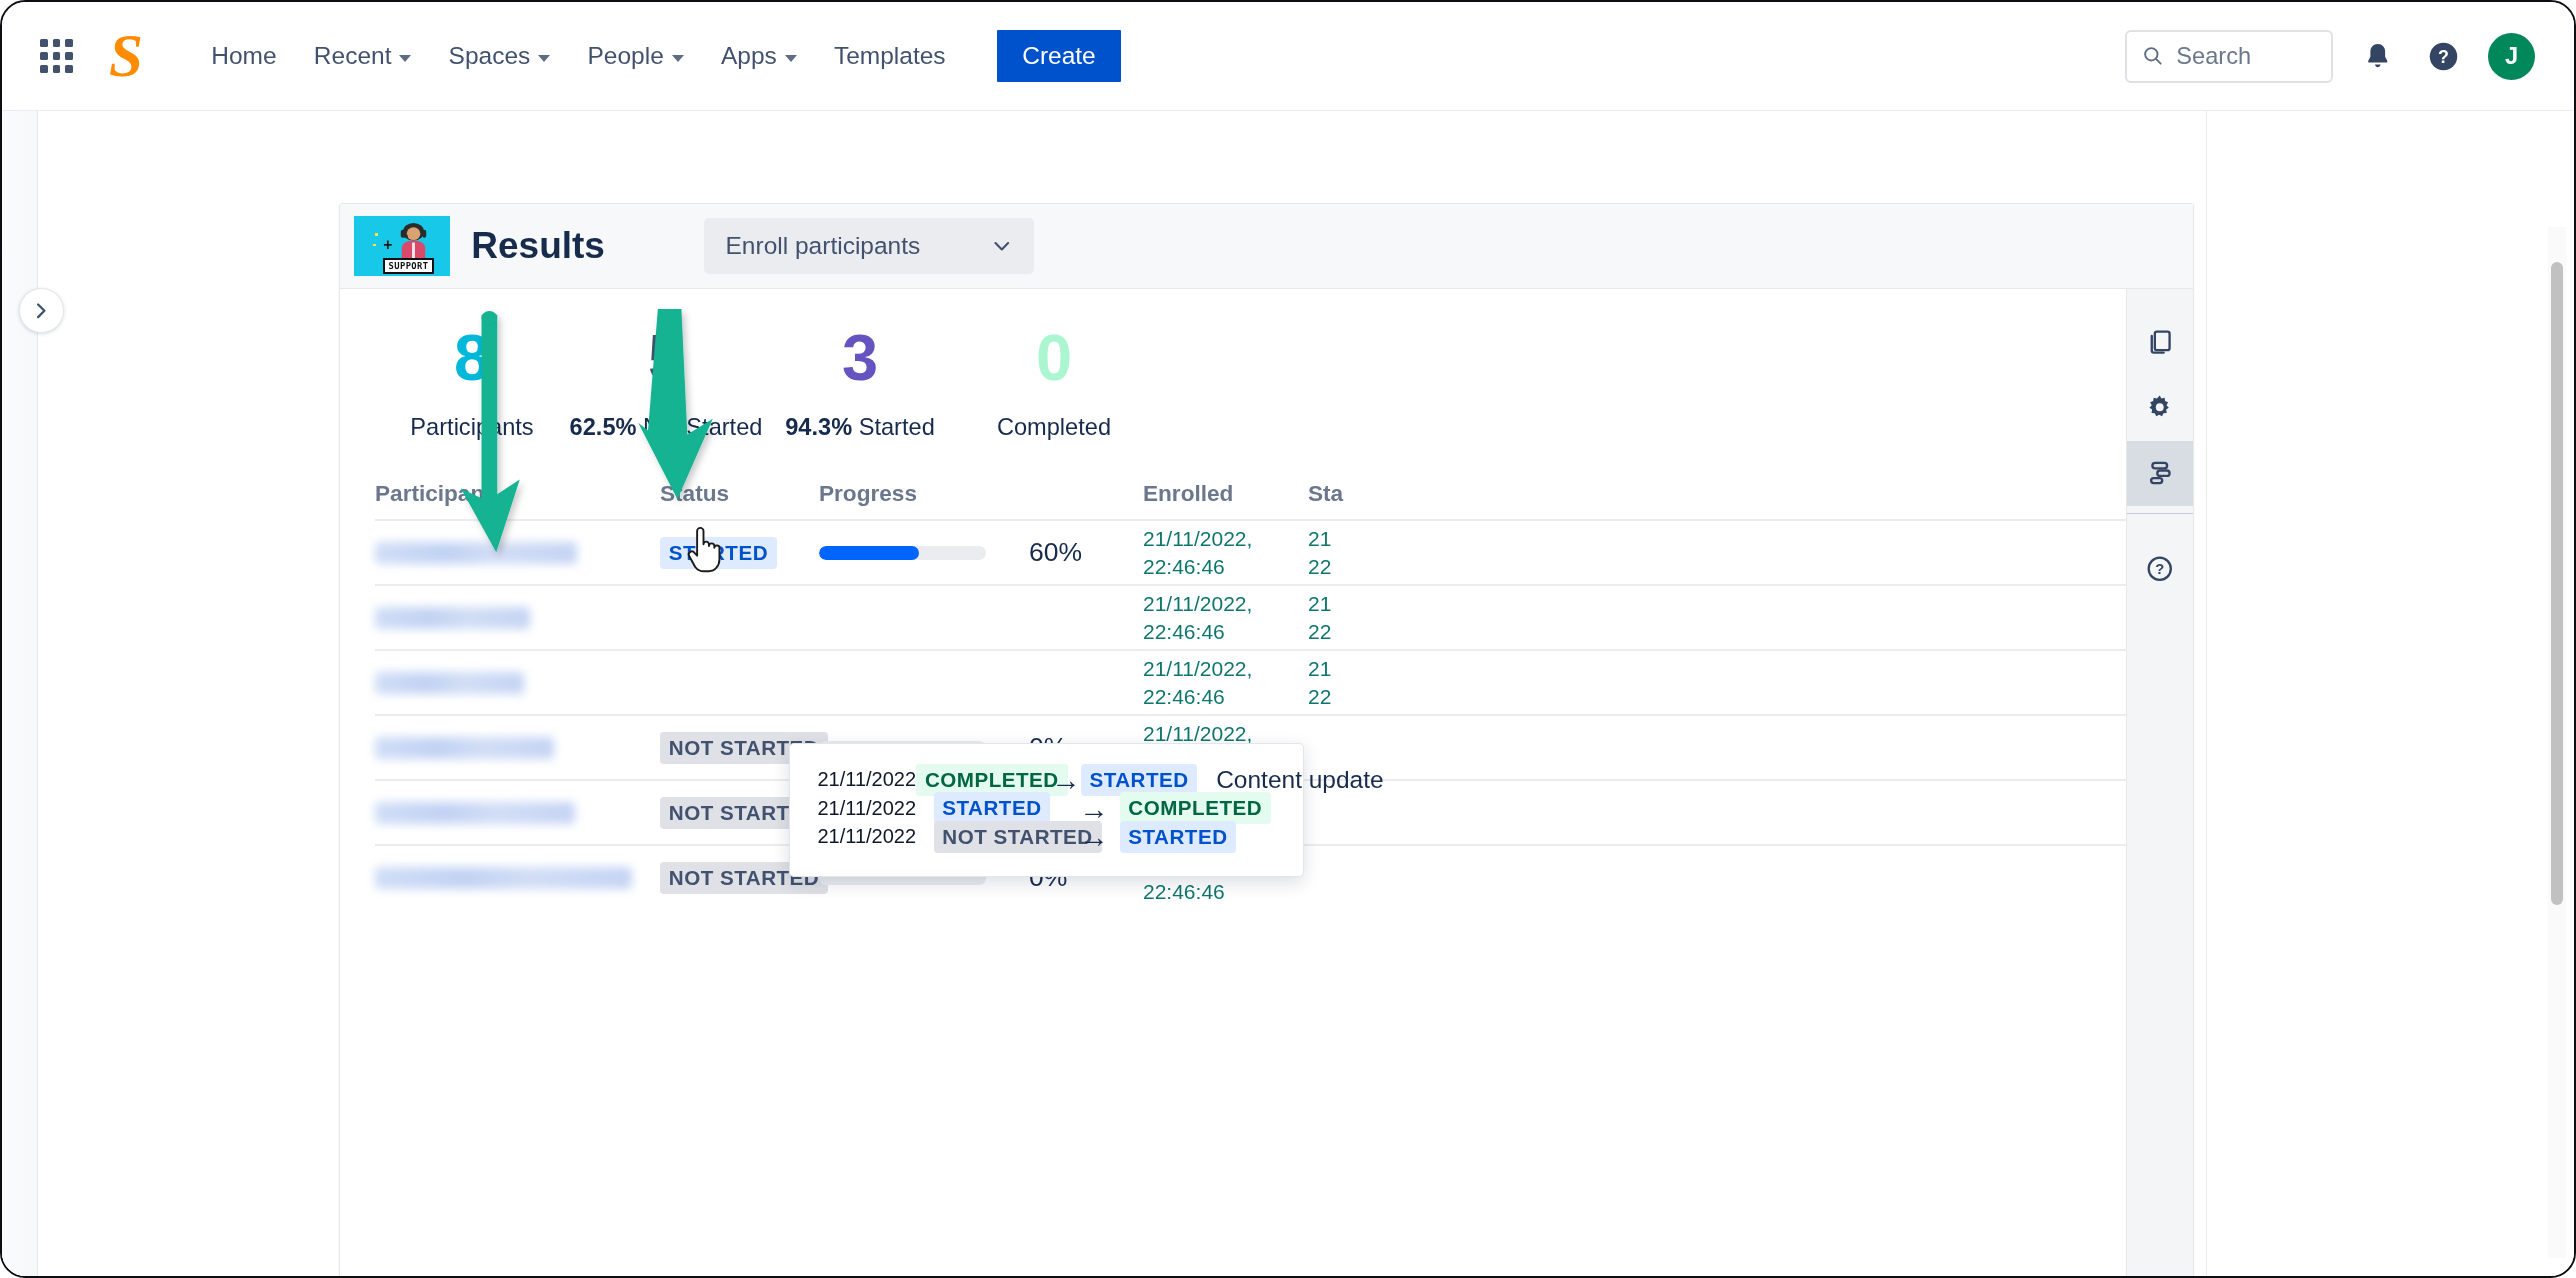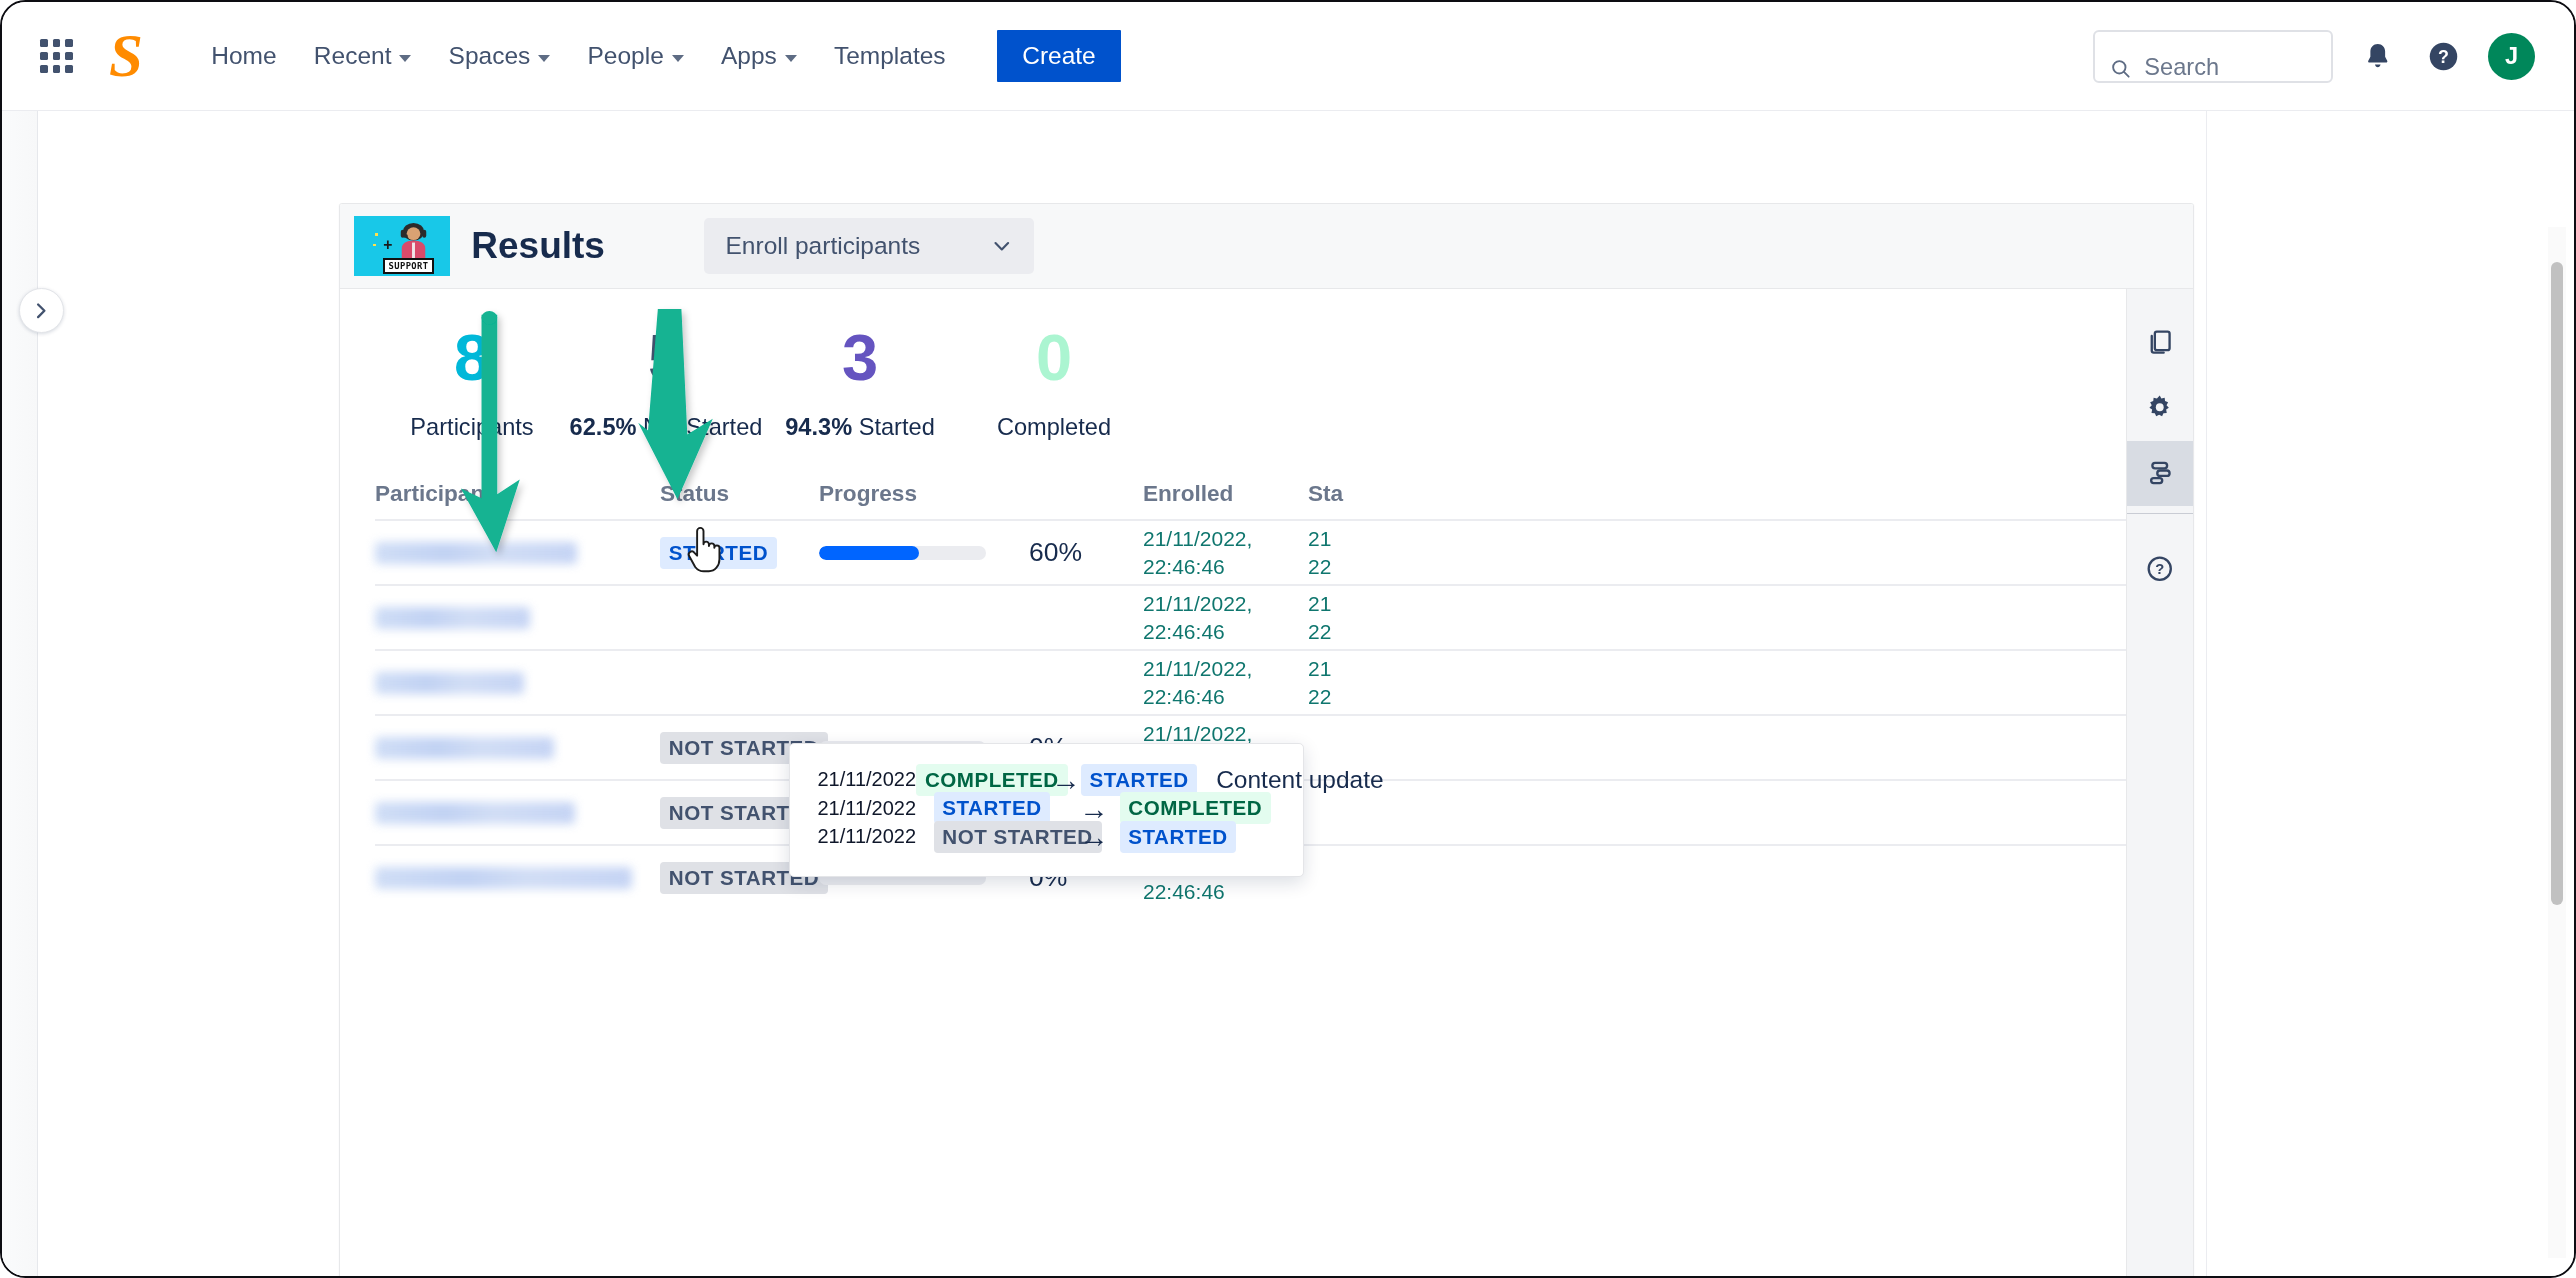--- a/index.html
+++ b/index.html
@@ -63,23 +63,23 @@
     font-size: 24.5px; font-weight: 500;
     padding: 11.8px 25.5px; border-radius: 1px; border: none;
     cursor: pointer; font-family: inherit;
   }
 
   .navright {
     margin-left: auto; display: flex; align-items: center;
     gap: 21.6px; margin-right: 39px;
   }
   .searchbox {
-    width: 240px; height: 53px;
+    width: 208px; height: 53px;
     border: 2px solid #dfe1e6; border-radius: 5.9px;
-    display: flex; align-items: flex-end; padding: 0 13.7px; gap: 11.8px;
+    display: flex; align-items: center; padding: 0 13.7px; gap: 11.8px;
     background: #fff; cursor: text; margin-left: 41px;
   }
   .searchbox .ph { color: #6b778c; font-size: 23.6px; }
   .iconbtn {
     width: 45px; height: 45px; border-radius: 50%;
     display: flex; align-items: center; justify-content: center;
     cursor: pointer;
   }
   .avatar {
     width: 47px; height: 47px; border-radius: 50%;

